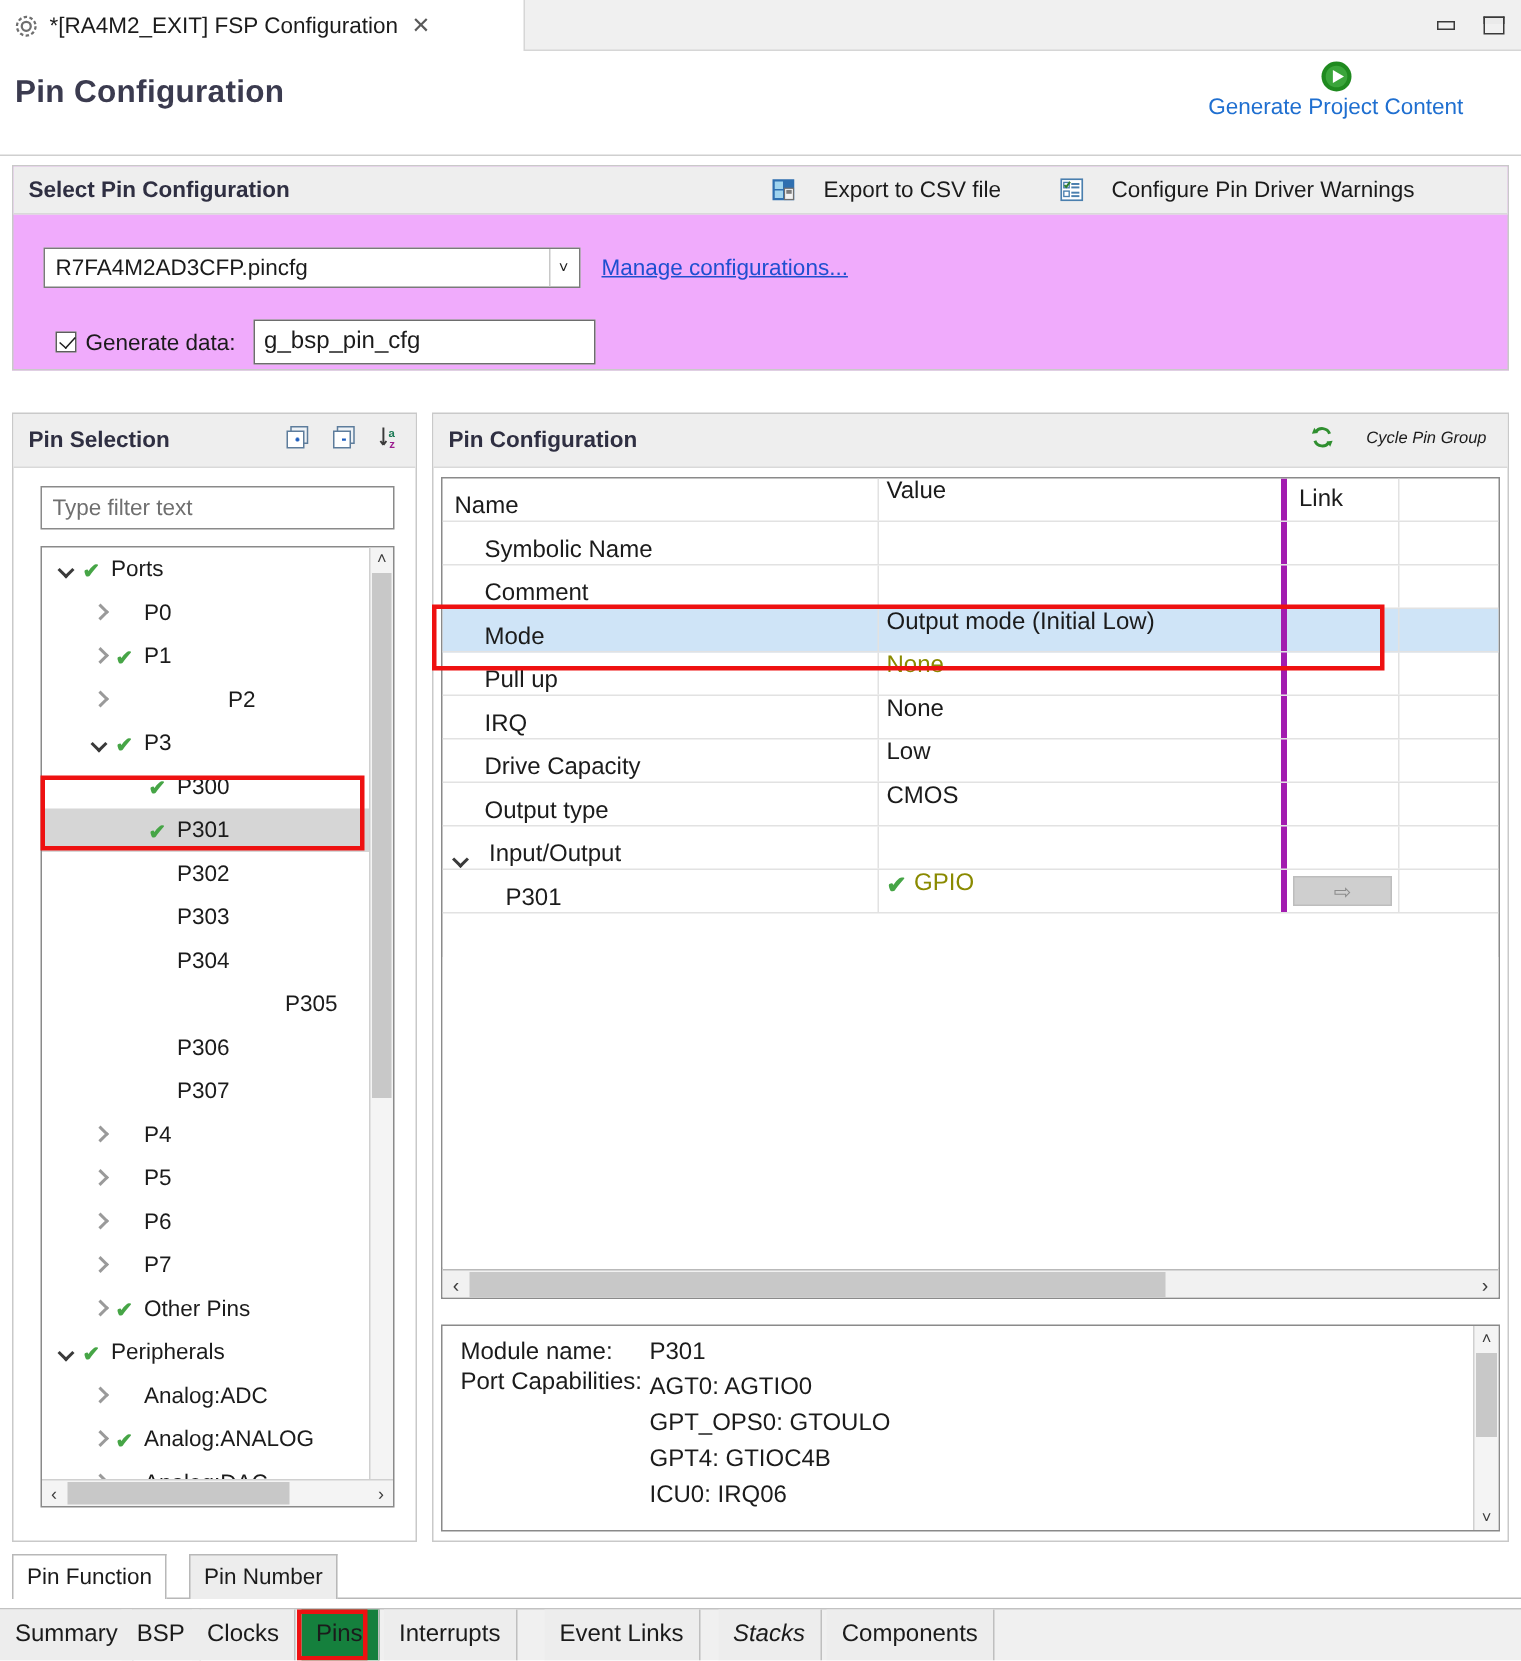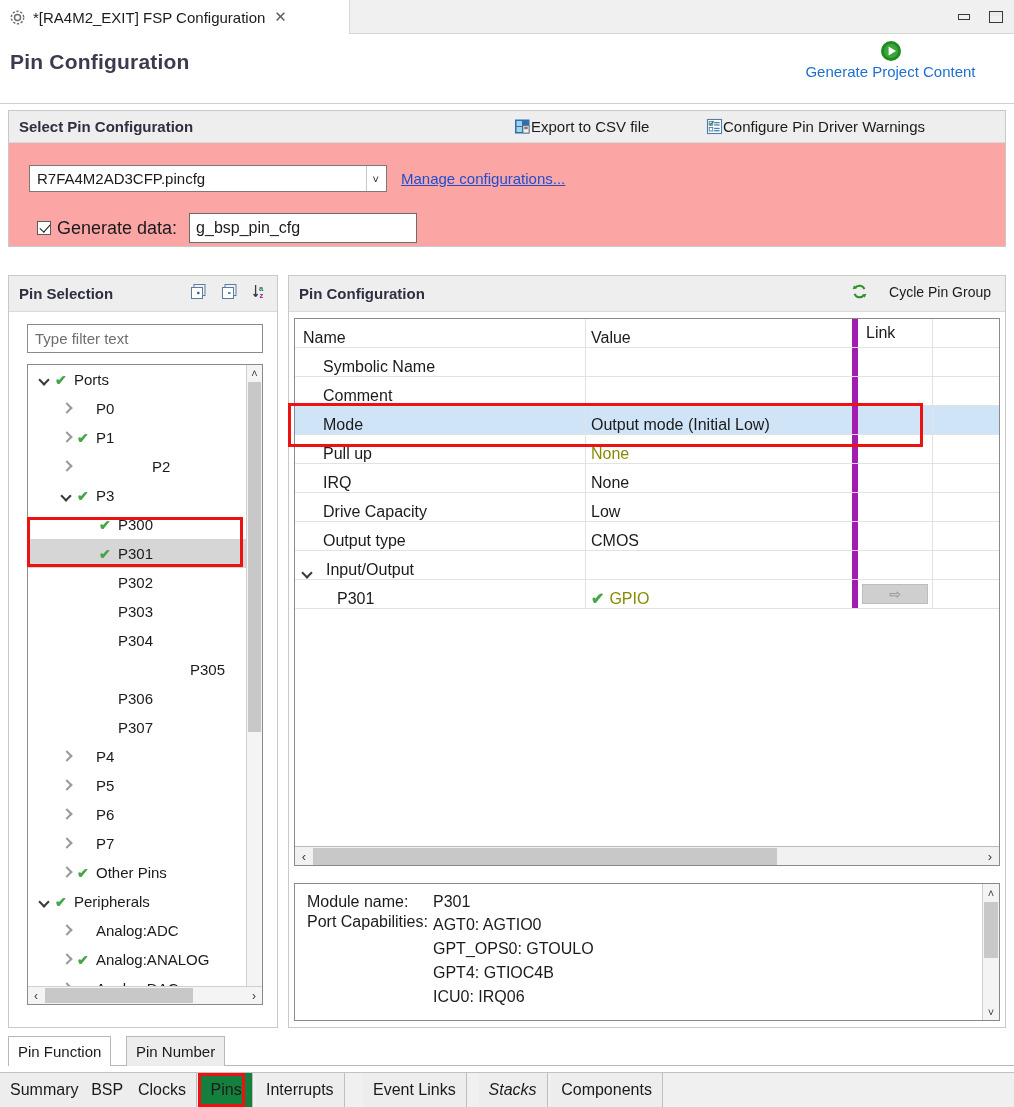--- a/index.html
+++ b/index.html
@@ -44,48 +44,48 @@
     position: absolute; left: 10px; top: 16px;
     font-size: 21px; font-weight: bold; color: #3b3b4f; letter-spacing: .2px;
   }
   .genlink { position: absolute; right: 16px; top: 6px; width: 215px; text-align: center; }
   .genlink .lbl { font-size: 15px; color: #1f6fd0; margin-top: 1px; display: block; }
   .playicon { display: block; margin: 0 auto; width: 22px; height: 22px; }
 
   
   .selgroup {
     position: absolute; left: 8px; top: 110px; width: 998px; height: 137px;
-    border: 1px solid #c9c9c9; background: #fca5a5;
+    border: 1px solid #c9c9c9; background: #f0abfc;
   }
   .selbar {
     position: relative; height: 32px; background: #eeeeee; border-bottom: 1px solid #d9d9d9;
     display: flex; align-items: center;
   }
   .selbar .gtitle { position: absolute; left: 10px; font-weight: bold; font-size: 15px; color: #2f2f42; }
-  .tbtn { position: absolute; display: flex; align-items: center; gap: 0; font-size: 15px; color: #1b1b1b; white-space: nowrap; justify-content: center; }
+  .tbtn { position: absolute; display: flex; align-items: center; gap: 18px; font-size: 15px; color: #1b1b1b; white-space: nowrap; justify-content: center; }
   .tbtn.csv { left: 505px; }
   .tbtn.warn { left: 697px; }
   .ico16 { width: 17px; height: 17px; flex: none; display: block; }
 
   .row-combo { position: absolute; left: 20px; top: 54px; display: flex; align-items: center; gap: 14px; }
   .combo {
     width: 358px; height: 27px; border: 1px solid #7a7a7a; background: #fff;
     display: flex; align-items: center; padding: 0 4px 0 7px; font-size: 15px; position: relative;
   }
   .combo .cval { flex: 1; white-space: nowrap; }
   .combo .carrow { font-size: 11px; color: #1b1b1b; padding-left: 6px; border-left: 1px solid #c8c8c8; height: 100%; display: flex; align-items: center; padding-right: 3px; }
   .manage { color: #1f4fd0; text-decoration: underline; font-size: 15px; white-space: nowrap; }
 
   .row-gen { position: absolute; left: 28px; top: 102px; display: flex; align-items: center; gap: 6px; }
   .cbx { width: 14px; height: 14px; border: 1px solid #5d5d5d; background: #fff; position: relative; flex: none; }
   .cbx.on::after {
     content: ""; position: absolute; left: 4px; top: 0px; width: 5px; height: 9px;
     border: solid #1b1b1b; border-width: 0 1.6px 1.6px 0; transform: rotate(42deg);
   }
-  .gentext { font-size: 18px; }
+  .gentext { font-size: 15px; }
   .genfield {
     width: 228px; height: 30px; border: 1px solid #6d6d6d; background: #fff;
     display: flex; align-items: center; padding: 0 6px; font-size: 16px; margin-left: 6px;
   }
 
   
   .pinsel { position: absolute; left: 8px; top: 275px; width: 270px; height: 753px; border: 1px solid #c9c9c9; background: #fff; }
   .pshead { height: 36px; background: #eeeeee; border-bottom: 1px solid #d9d9d9; position: relative; }
   .pshead .gtitle { position: absolute; left: 10px; top: 9px; font-weight: bold; font-size: 15px; color: #2f2f42; }
   .psicons { position: absolute; right: 8px; top: 7px; display: flex; gap: 14px; align-items: center; }
@@ -125,28 +125,28 @@
     position: absolute; top: 0; height: 30px; border: 1px solid #b8b8b8; border-bottom: none;
     background: #ededed; display: flex; align-items: center; padding: 0 9px; font-size: 15px;
   }
   .subtab.active { background: #ffffff; }
   .subtab-rest { position: absolute; left: 0; top: 29px; width: 1006px; height: 1px; background: #b8b8b8; }
 
   
   .pincfg { position: absolute; left: 288px; top: 275px; width: 718px; height: 753px; border: 1px solid #c9c9c9; background: #fff; }
   .pchead { height: 36px; background: #eeeeee; border-bottom: 1px solid #d9d9d9; position: relative; }
   .pchead .gtitle { position: absolute; left: 10px; top: 9px; font-weight: bold; font-size: 15px; color: #2f2f42; }
-  .cyclebtn { position: absolute; right: 14px; top: 7px; display: flex; align-items: center; gap: 21px; font-size: 14px; }
+  .cyclebtn { position: absolute; right: 14px; top: 7px; display: flex; align-items: center; gap: 21px; font-size: 11px; font-style: italic; }
 
   .tablewrap { position: absolute; left: 5px; top: 42px; width: 706px; height: 548px; border: 1px solid #8a8a8a; background: #fff; overflow: hidden; }
   .tbl { position: absolute; left: 0; top: 0; right: 0; bottom: 20px; }
   .trow { position: relative; height: 29px; display: flex; align-items: center; border-bottom: 1px solid #e2e2e2; font-size: 16px; }
   .trow.hl { background: #cfe4f7; }
   .c-name { width: 291px; flex: none; border-right: 1px solid #e2e2e2; height: 100%; display: flex; align-items: flex-end; }
-  .c-val  { width: 272px; flex: none; border-right: 6px solid #a21caf; height: 100%; display: flex; align-items: flex-end; padding-left: 5px; }
+  .c-val  { width: 272px; flex: none; border-right: 4px solid #a21caf; height: 100%; display: flex; align-items: flex-start; padding-left: 5px; }
   .c-link { width: 75px; flex: none; border-right: 1px solid #e2e2e2; height: 100%; display: flex; align-items: center; justify-content: center; }
   .c-end  { flex: 1; height: 100%; }
   .trow.head { font-weight: normal; border-bottom: 1px solid #e2e2e2; }
   .nm { display: block; }
   .ind0 { padding-left: 8px; } .ind1 { padding-left: 28px; } .ind2 { padding-left: 42px; }
   .olive { color: #8a8a00; }
   .greencheck { color: #46a546; font-weight: bold; margin-right: 5px; }
   .linkbtn { width: 66px; height: 20px; background: #cfcfcf; border: 1px solid #bdbdbd; display: flex; align-items: center; justify-content: center; }
   .arrowglyph { color: #8c8c8c; font-size: 14px; }
   .tblfiller { position: absolute; left: 0; right: 0; top: 319px; bottom: 20px; background: #fff; }

